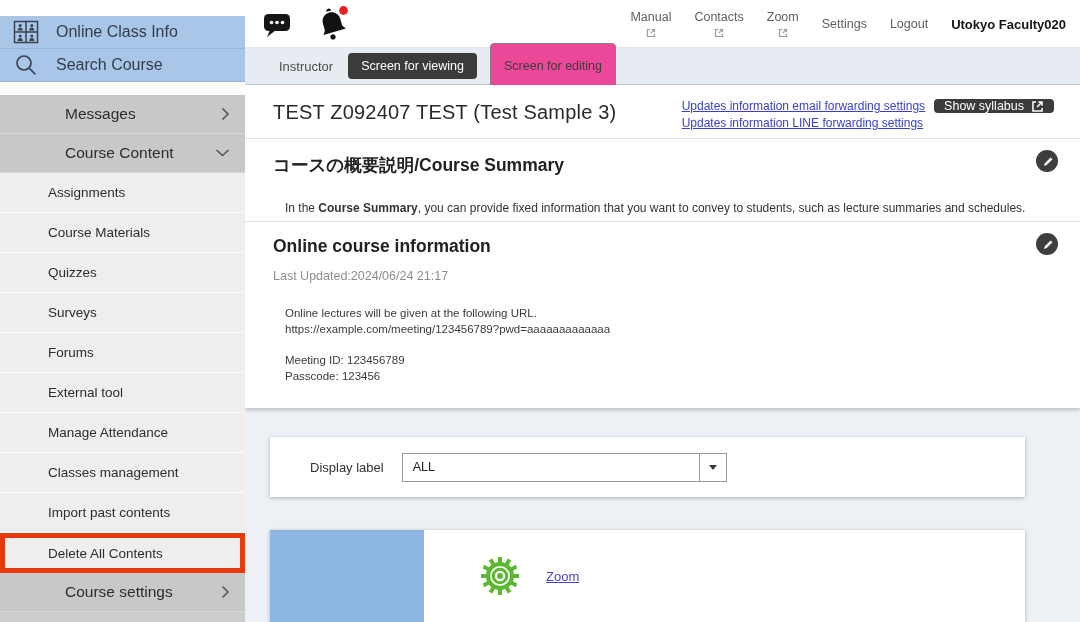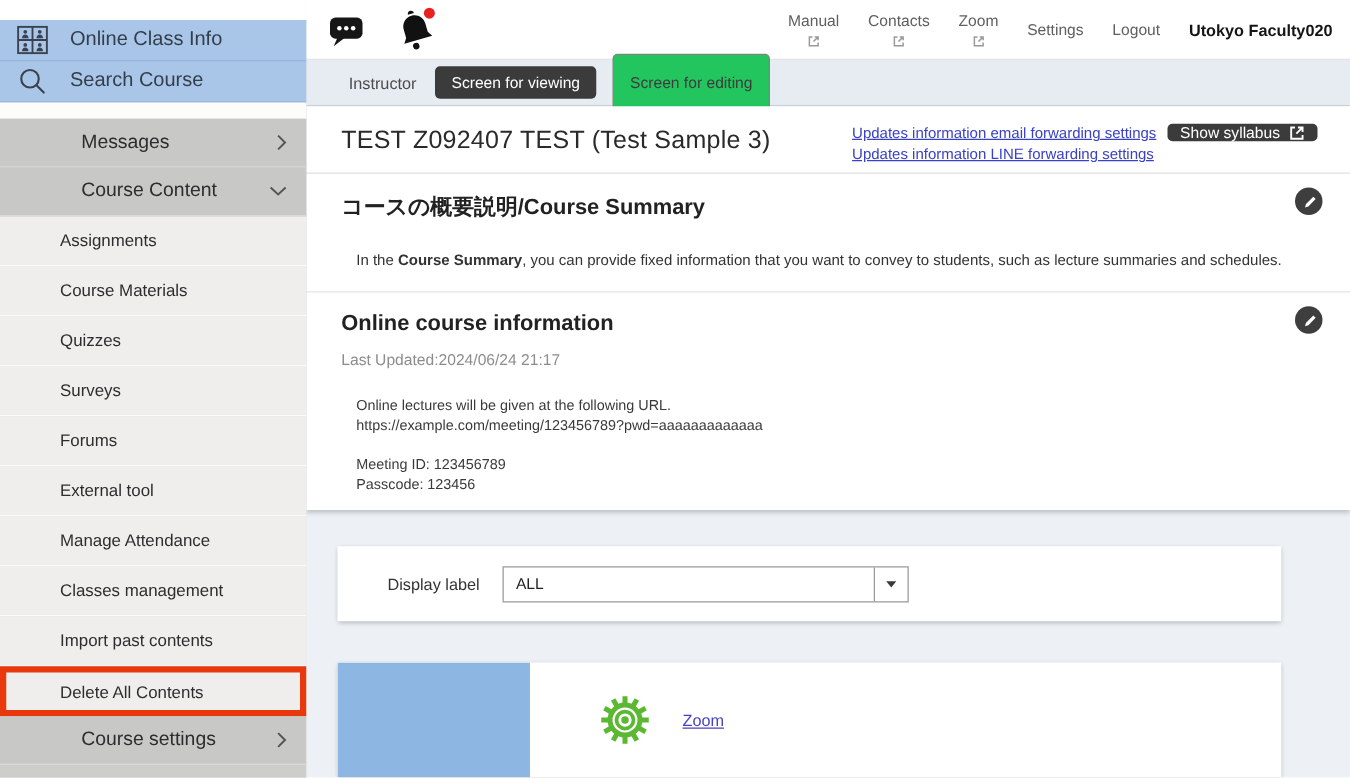--- a/index.html
+++ b/index.html
@@ -32,36 +32,36 @@
   .bell-ic{position:absolute;left:72px;top:4px;cursor:pointer;}
   .topnav{position:absolute;right:14px;top:0;height:48px;display:flex;align-items:center;gap:23px;}
   .nav-item{display:flex;align-items:center;gap:4px;font-size:12.5px;color:#5f5f5f;cursor:pointer;flex-direction:column;}
   .topnav .user{font-size:13px;font-weight:bold;color:#151515;}
 
   .tabbar{position:absolute;left:0;top:48px;width:835px;height:37px;background:#e7ecf2;
     border-bottom:1px solid #ccd2d9;display:flex;align-items:center;padding-left:34px;gap:13px;}
   .role-label{font-size:13px;color:#4c4c4c;margin-right:2px;}
   .btn-dark{background:#3b3b3b;color:#fff;font-size:12.5px;padding:6px 13px;border:none;
     border-radius:4px;cursor:pointer;font-family:inherit;}
-  .btn-light{background:#22c55e;color:#3c3c3c;font-size:12.5px;padding:15px 13px;
+  .btn-light{background:#ec4899;color:#3c3c3c;font-size:12.5px;padding:15px 13px;
     border:1px solid #828282;border-radius:4px;cursor:pointer;font-family:inherit;}
 
   .content{position:absolute;left:0;top:85px;width:835px;height:323px;background:#fff;
     box-shadow:0 2px 4px rgba(0,0,0,.22);}
   .title-row{height:54px;padding:10px 26px 0 28px;display:flex;align-items:flex-start;
     border-bottom:1px solid #e0e0e0;}
   .course-title{font-size:20px;color:#2a2a2a;font-weight:500;margin-top:6px;letter-spacing:.2px;}
   .title-right{margin-left:auto;display:flex;align-items:flex-start;gap:9px;margin-top:4px;}
   .upd-links{display:flex;flex-direction:column;gap:3px;}
   .upd-link{font-size:12px;color:#3a41c6;text-decoration:underline;cursor:pointer;white-space:nowrap;}
   .syllabus-btn{background:#3b3b3b;color:#fff;font-size:12.5px;padding:0 10px;border:none;
     border-radius:4px;cursor:pointer;display:flex;align-items:center;gap:7px;font-family:inherit;}
 
   .sec{position:relative;padding:14px 28px 0;}
-  .sec1{padding-bottom:18px;border-bottom:1px solid #e4e4e4;}
+  .sec1{padding-bottom:6px;border-bottom:1px solid #e4e4e4;}
   .sec-h{font-size:17.5px;font-weight:bold;color:#222;}
   .sec-body{margin:24px 0 0 12px;font-size:12px;color:#333;}
   .updated{margin-top:12px;font-size:12.5px;color:#8d8d8d;}
   .info-lines{margin:23px 0 0 12px;font-size:11.5px;line-height:15.5px;color:#3a3a3a;}
   .line-gap{height:16px;}
   .edit-btn{position:absolute;right:22px;top:11px;width:22px;height:22px;border-radius:50%;
     background:#3e3e3e;border:none;display:flex;align-items:center;justify-content:center;
     cursor:pointer;padding:0;}
 
   .card{position:absolute;left:25px;width:755px;background:#fff;

